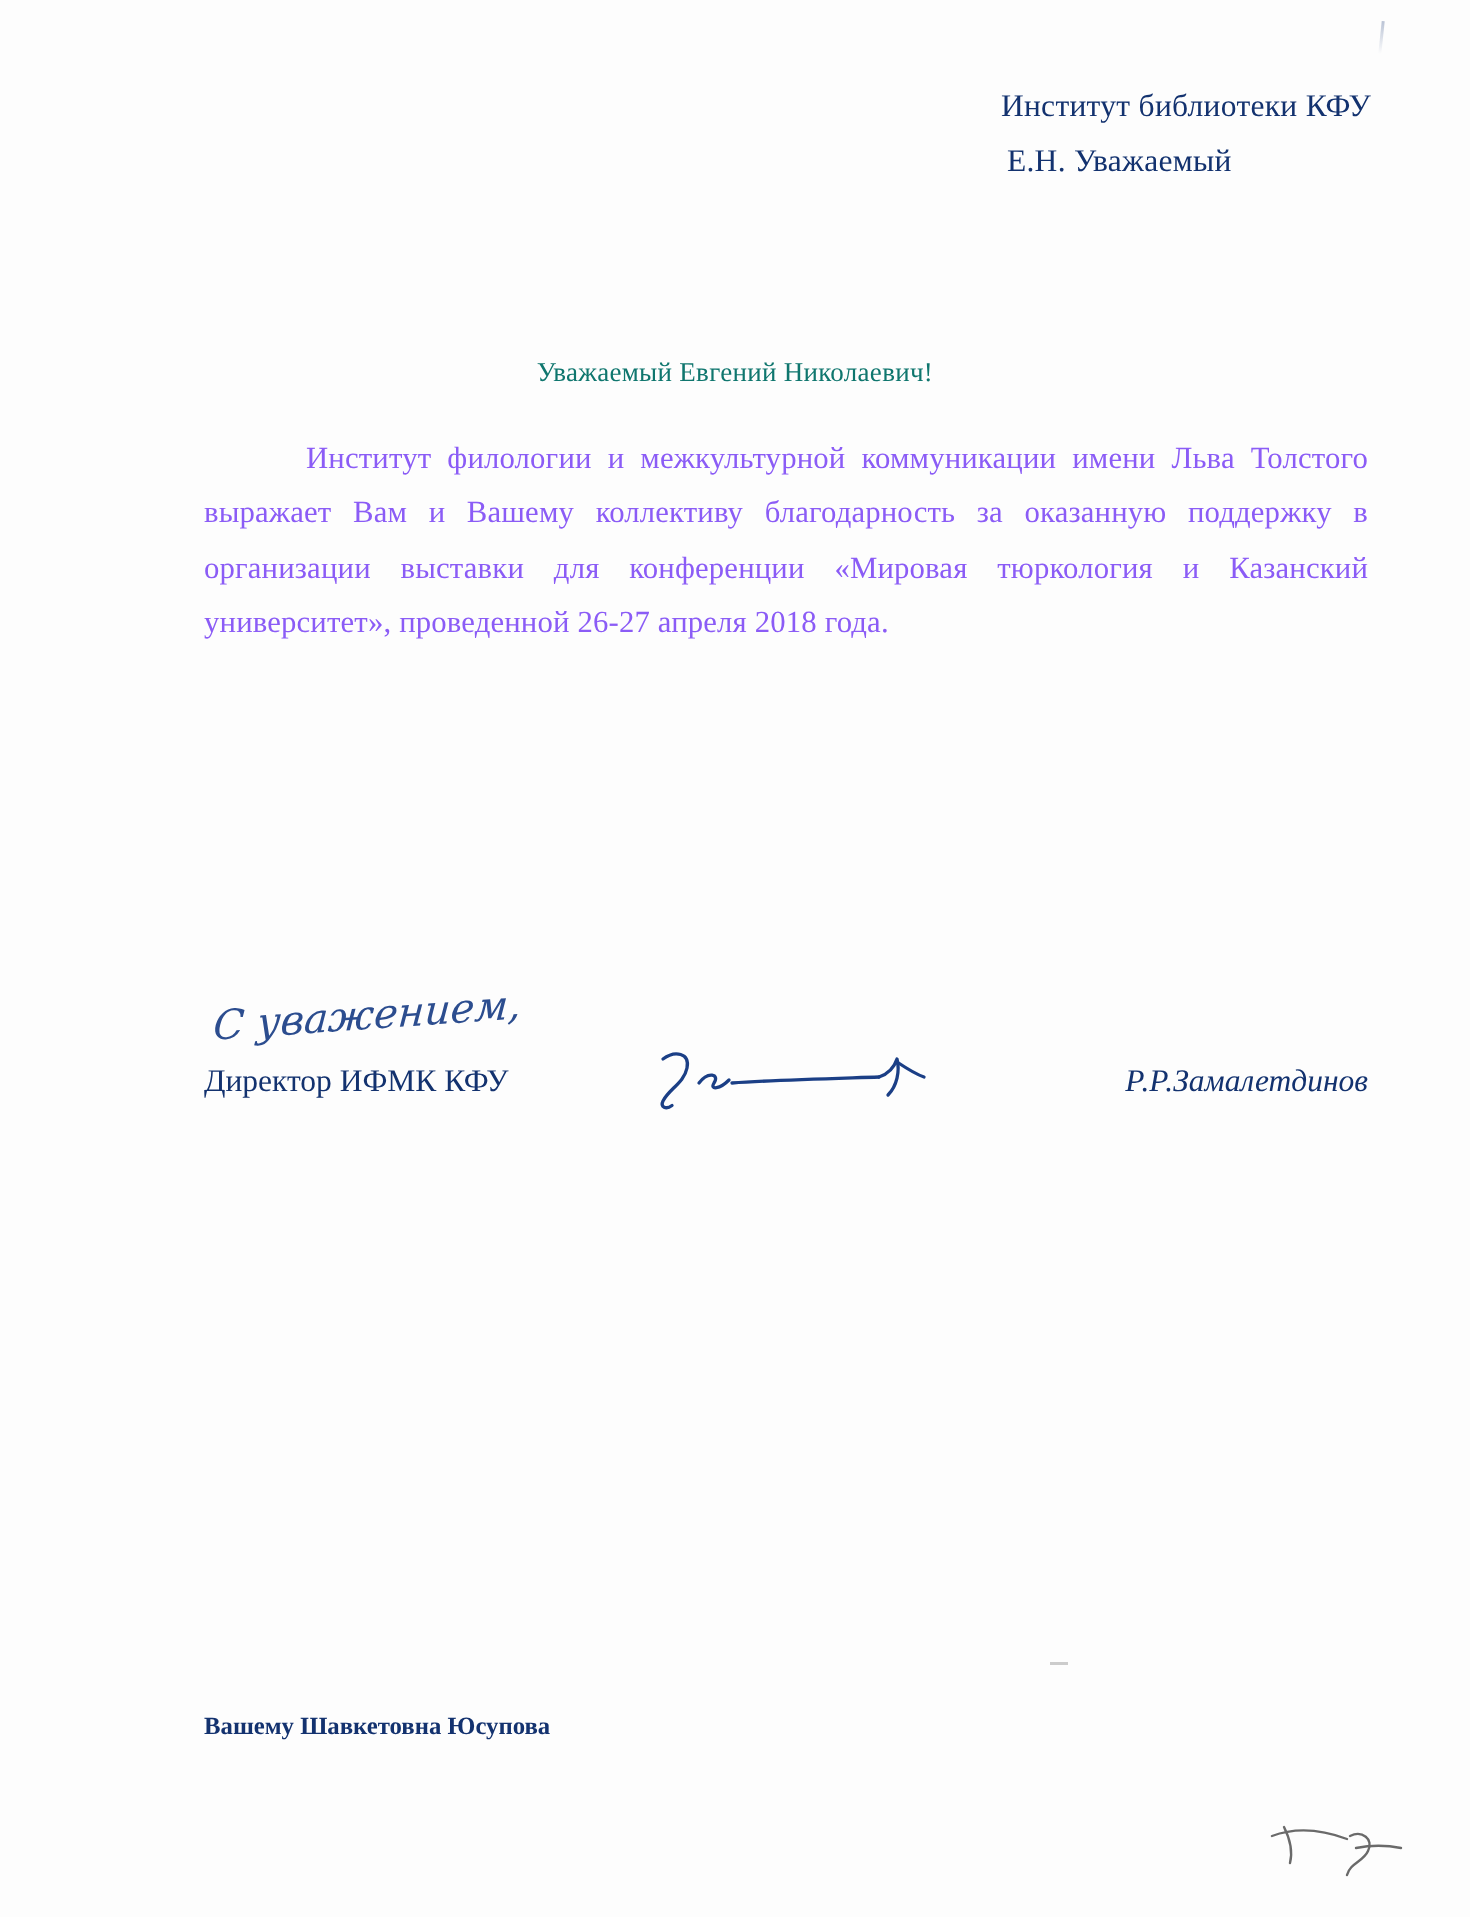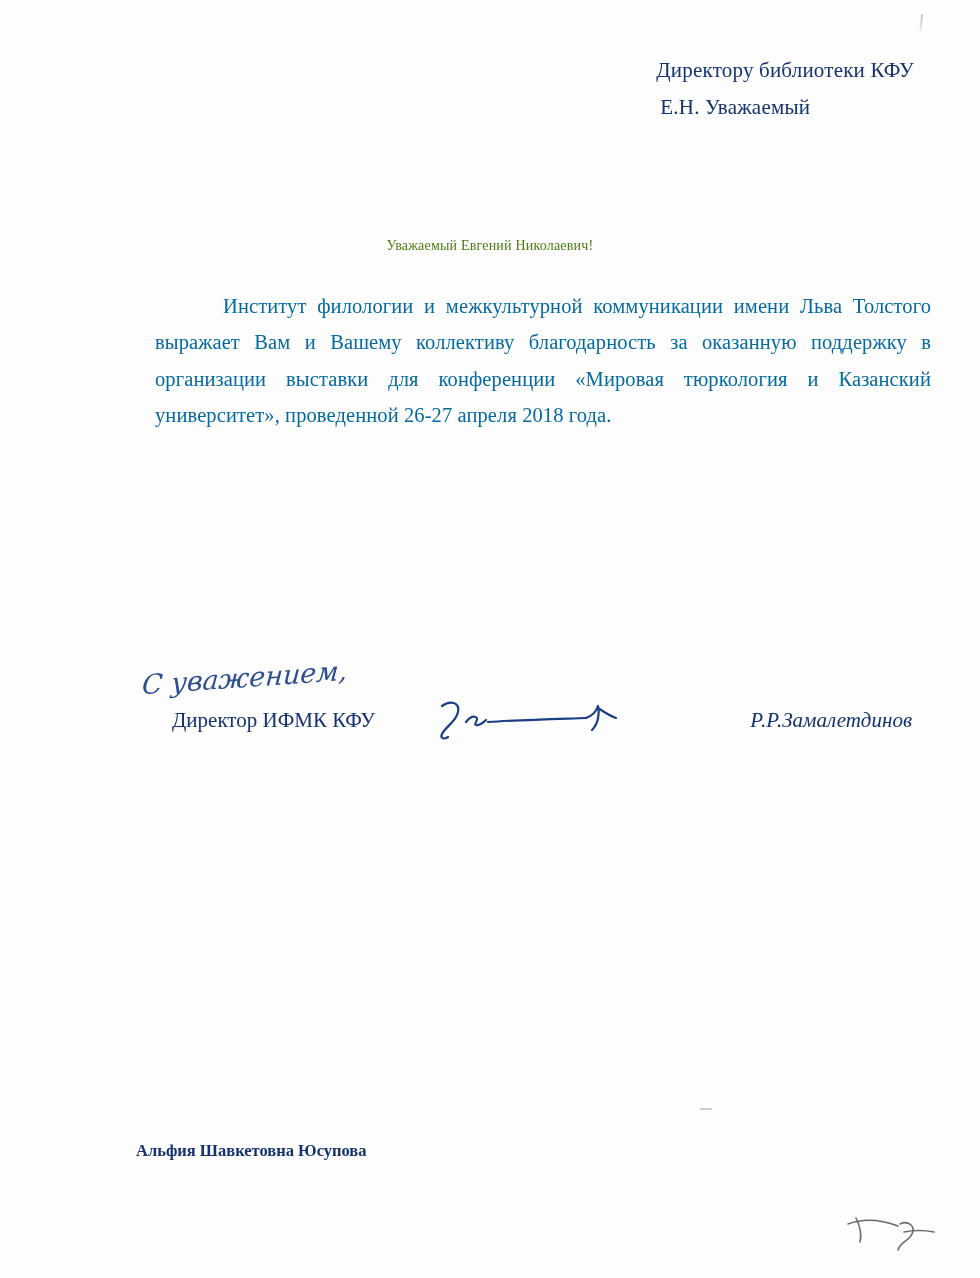--- a/index.html
+++ b/index.html
@@ -40,37 +40,36 @@
     padding-left: 4px;
   }
 
   
   .salutation {
     position: absolute;
     top: 238px;
     left: 0;
     right: 0;
     text-align: center;
-    font-size: 14px;
-    color: #4d7c0f;
+    font-size: 18px;
+    color: #0f766e;
     letter-spacing: 0.2px;
   }
 
   
   .body-text {
     position: absolute;
     top: 288px;
     left: 136px;
     width: 776px;
     font-size: 20.5px;
     line-height: 1.78;
-    color: #0369a1;
+    color: #8b5cf6;
     text-align: justify;
     letter-spacing: 0.1px;
-    margin-left: 19px;
   }
   .body-text p {
     margin: 0 0 6px 0;
     text-indent: 68px;
     text-align: justify;
     text-justify: inter-word;
   }
   .body-text p:last-child {
     margin-bottom: 0;
   }
@@ -83,21 +82,20 @@
     width: 776px;
     height: 70px;
   }
   .sig-role {
     position: absolute;
     left: 0;
     top: 8px;
     font-size: 21px;
     color: #13326f;
     white-space: nowrap;
-    margin-left: 36px;
   }
   .sig-name {
     position: absolute;
     right: 0;
     top: 8px;
     font-size: 21px;
     color: #13326f;
     white-space: nowrap;
     font-style: italic;
   }
@@ -167,21 +165,21 @@
   }
 </style>
 </head>
 <body>
 
 <div class="page">
 
   <div class="stray-mark-top"></div>
 
   <div class="addressee">
-    <div class="line1">Директору библиотеки КФУ</div>
+    <div class="line1">Институт библиотеки КФУ</div>
     <div class="line2">Е.Н. Уважаемый</div>
   </div>
 
   <div class="salutation">Уважаемый Евгений Николаевич!</div>
 
   <div class="body-text">
     <p>Институт филологии и межкультурной коммуникации имени Льва Толстого выражает Вам и Вашему коллективу благодарность за оказанную поддержку в организации выставки для конференции «Мировая тюркология и Казанский университет», проведенной 26-27 апреля 2018 года.</p>
   </div>
 
   <div class="sig-block">
@@ -195,21 +193,21 @@
         <path d="M150 22 C 156 20, 160 16, 162 10 C 164 18, 162 28, 156 34"></path>
         <path d="M162 12 C 168 16, 174 20, 180 22"></path>
       </g>
     </svg>
     <div class="sig-name">Р.Р.Замалетдинов</div>
   </div>
 
   <div class="stray-mark-mid"></div>
 
   <div class="footer-contact">
-    <div class="name">Альфия Шавкетовна Юсупова</div>
+    <div class="name">Вашему Шавкетовна Юсупова</div>
   </div>
 
   <svg class="corner-scribble" viewBox="0 0 110 48" xmlns="http://www.w3.org/2000/svg">
     <g fill="none" stroke="#3a3a3a" stroke-width="1.6" stroke-linecap="round">
       <path d="M6 16 C 22 10, 40 12, 56 18"></path>
       <path d="M14 10 C 18 18, 20 26, 18 34"></path>
       <path d="M58 16 C 66 12, 74 18, 70 26 C 67 33, 58 34, 56 42"></path>
       <path d="M62 24 C 72 22, 82 22, 92 24"></path>
     </g>
   </svg>

